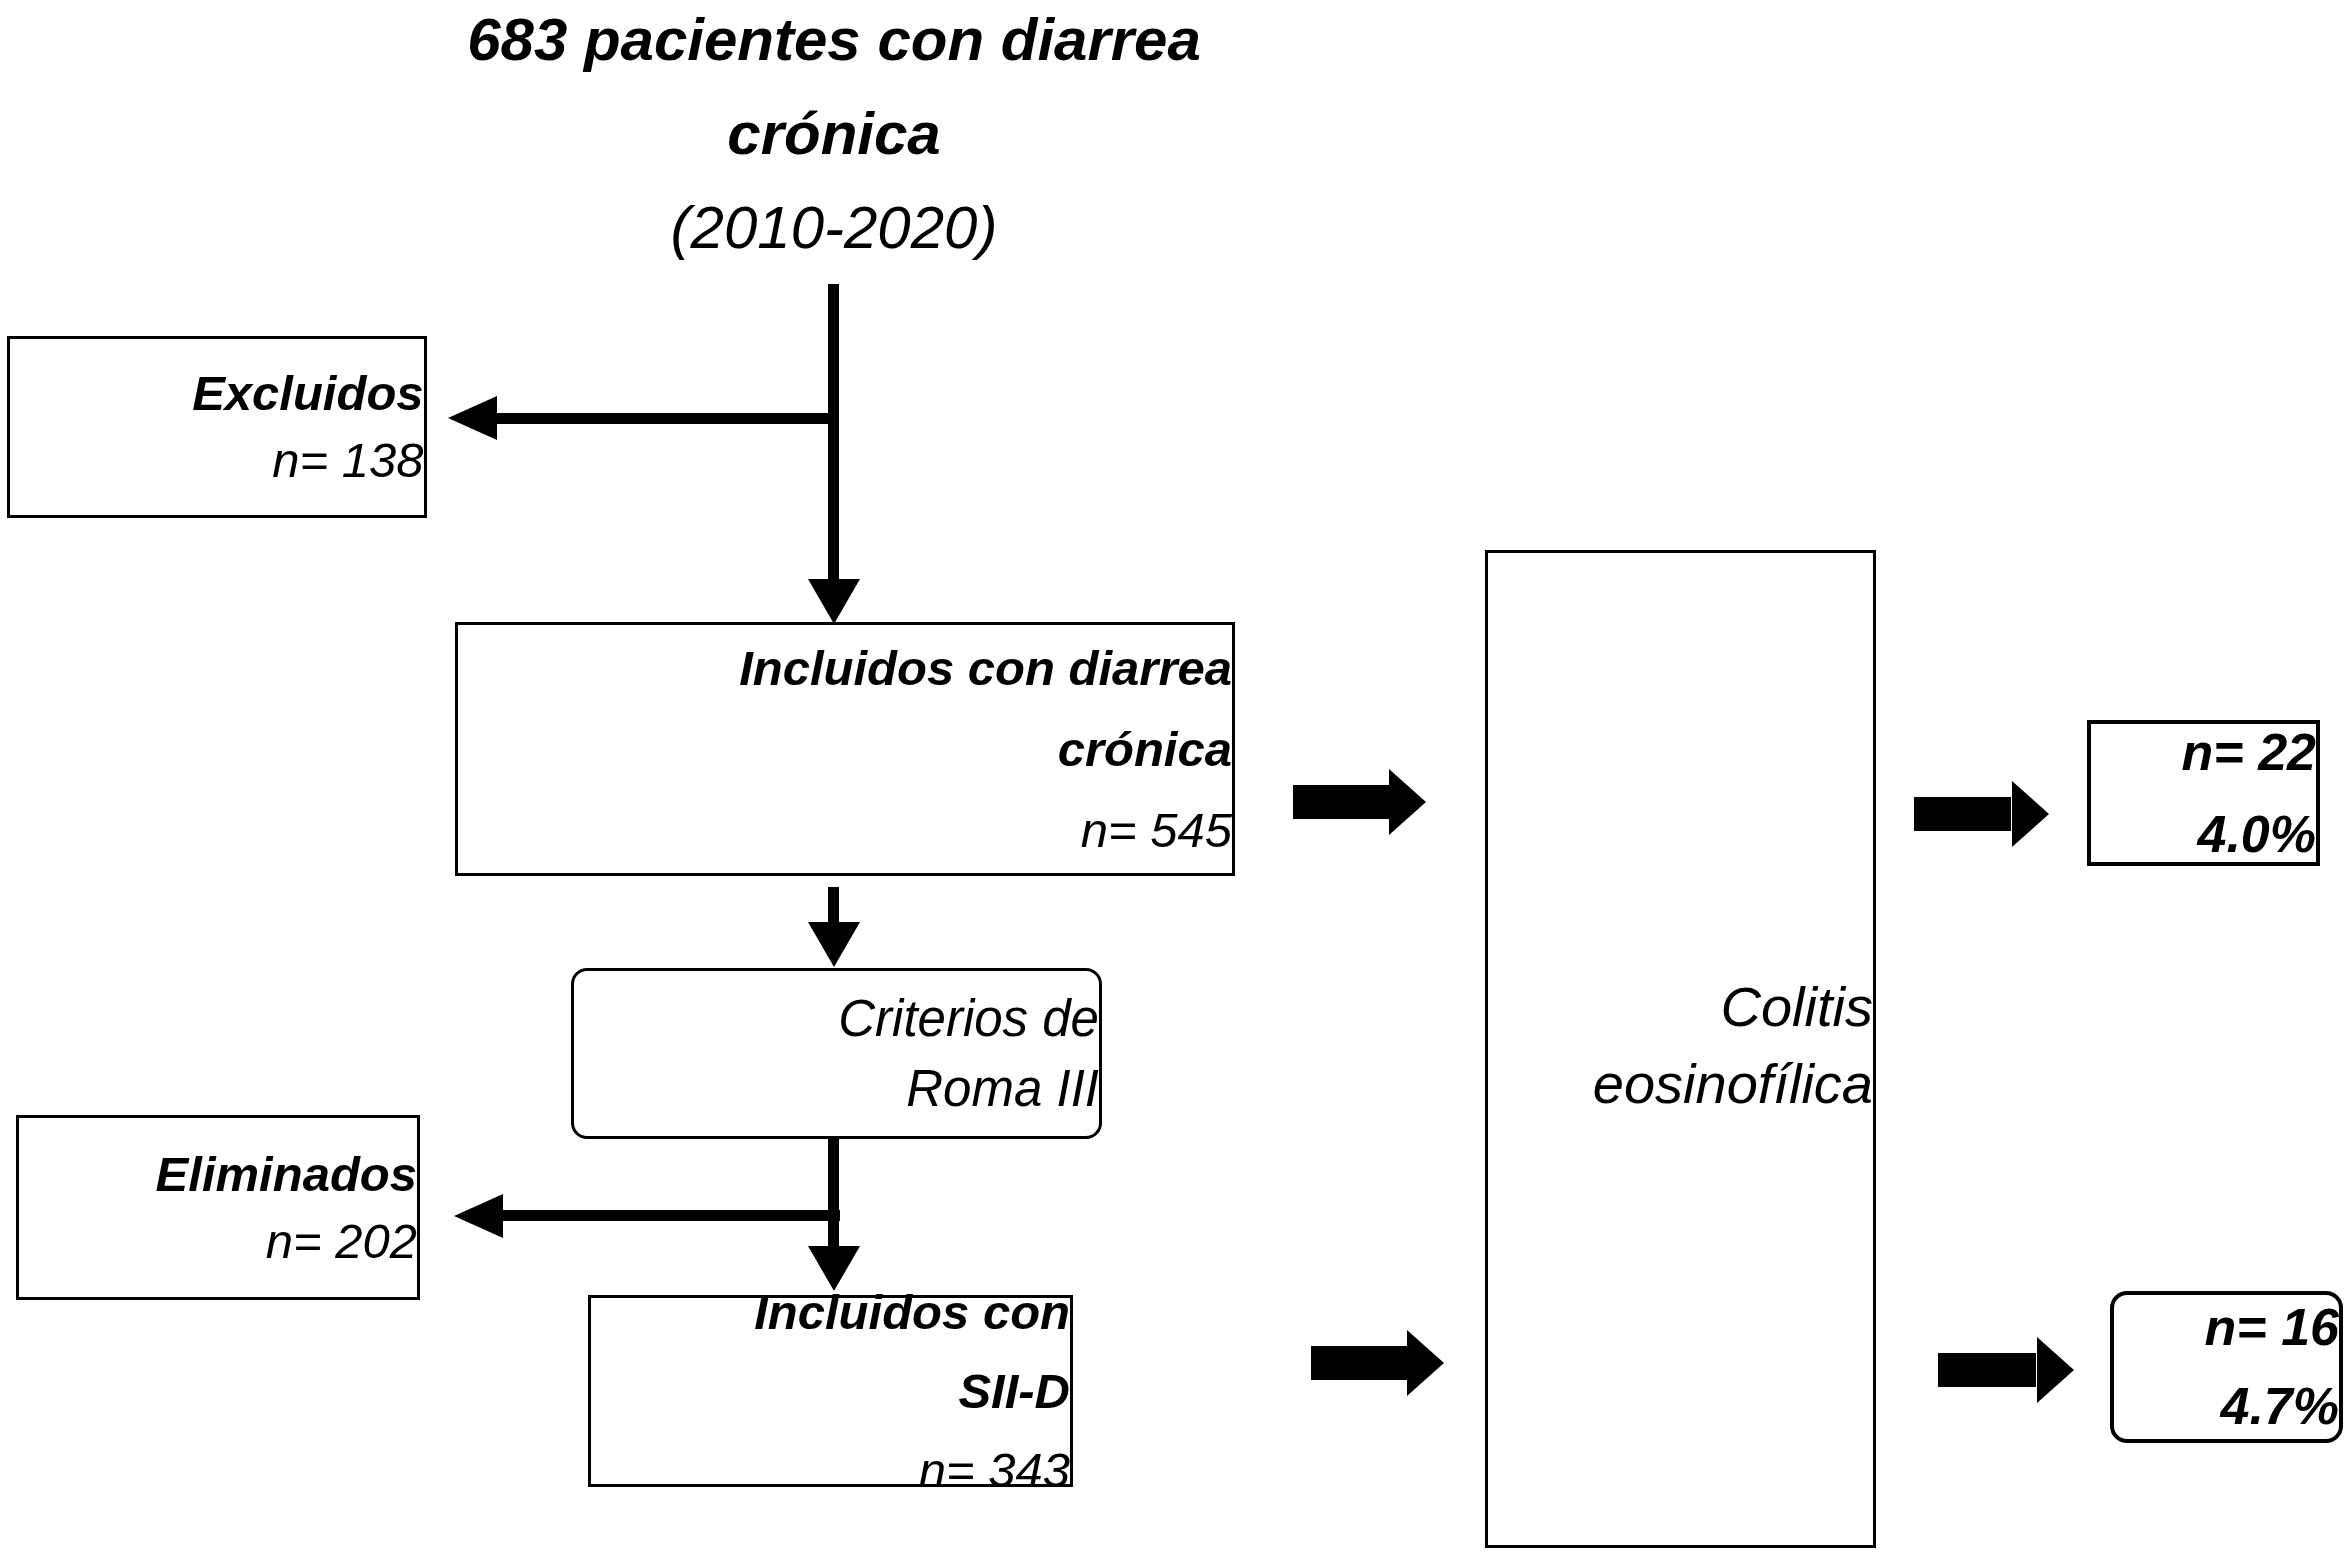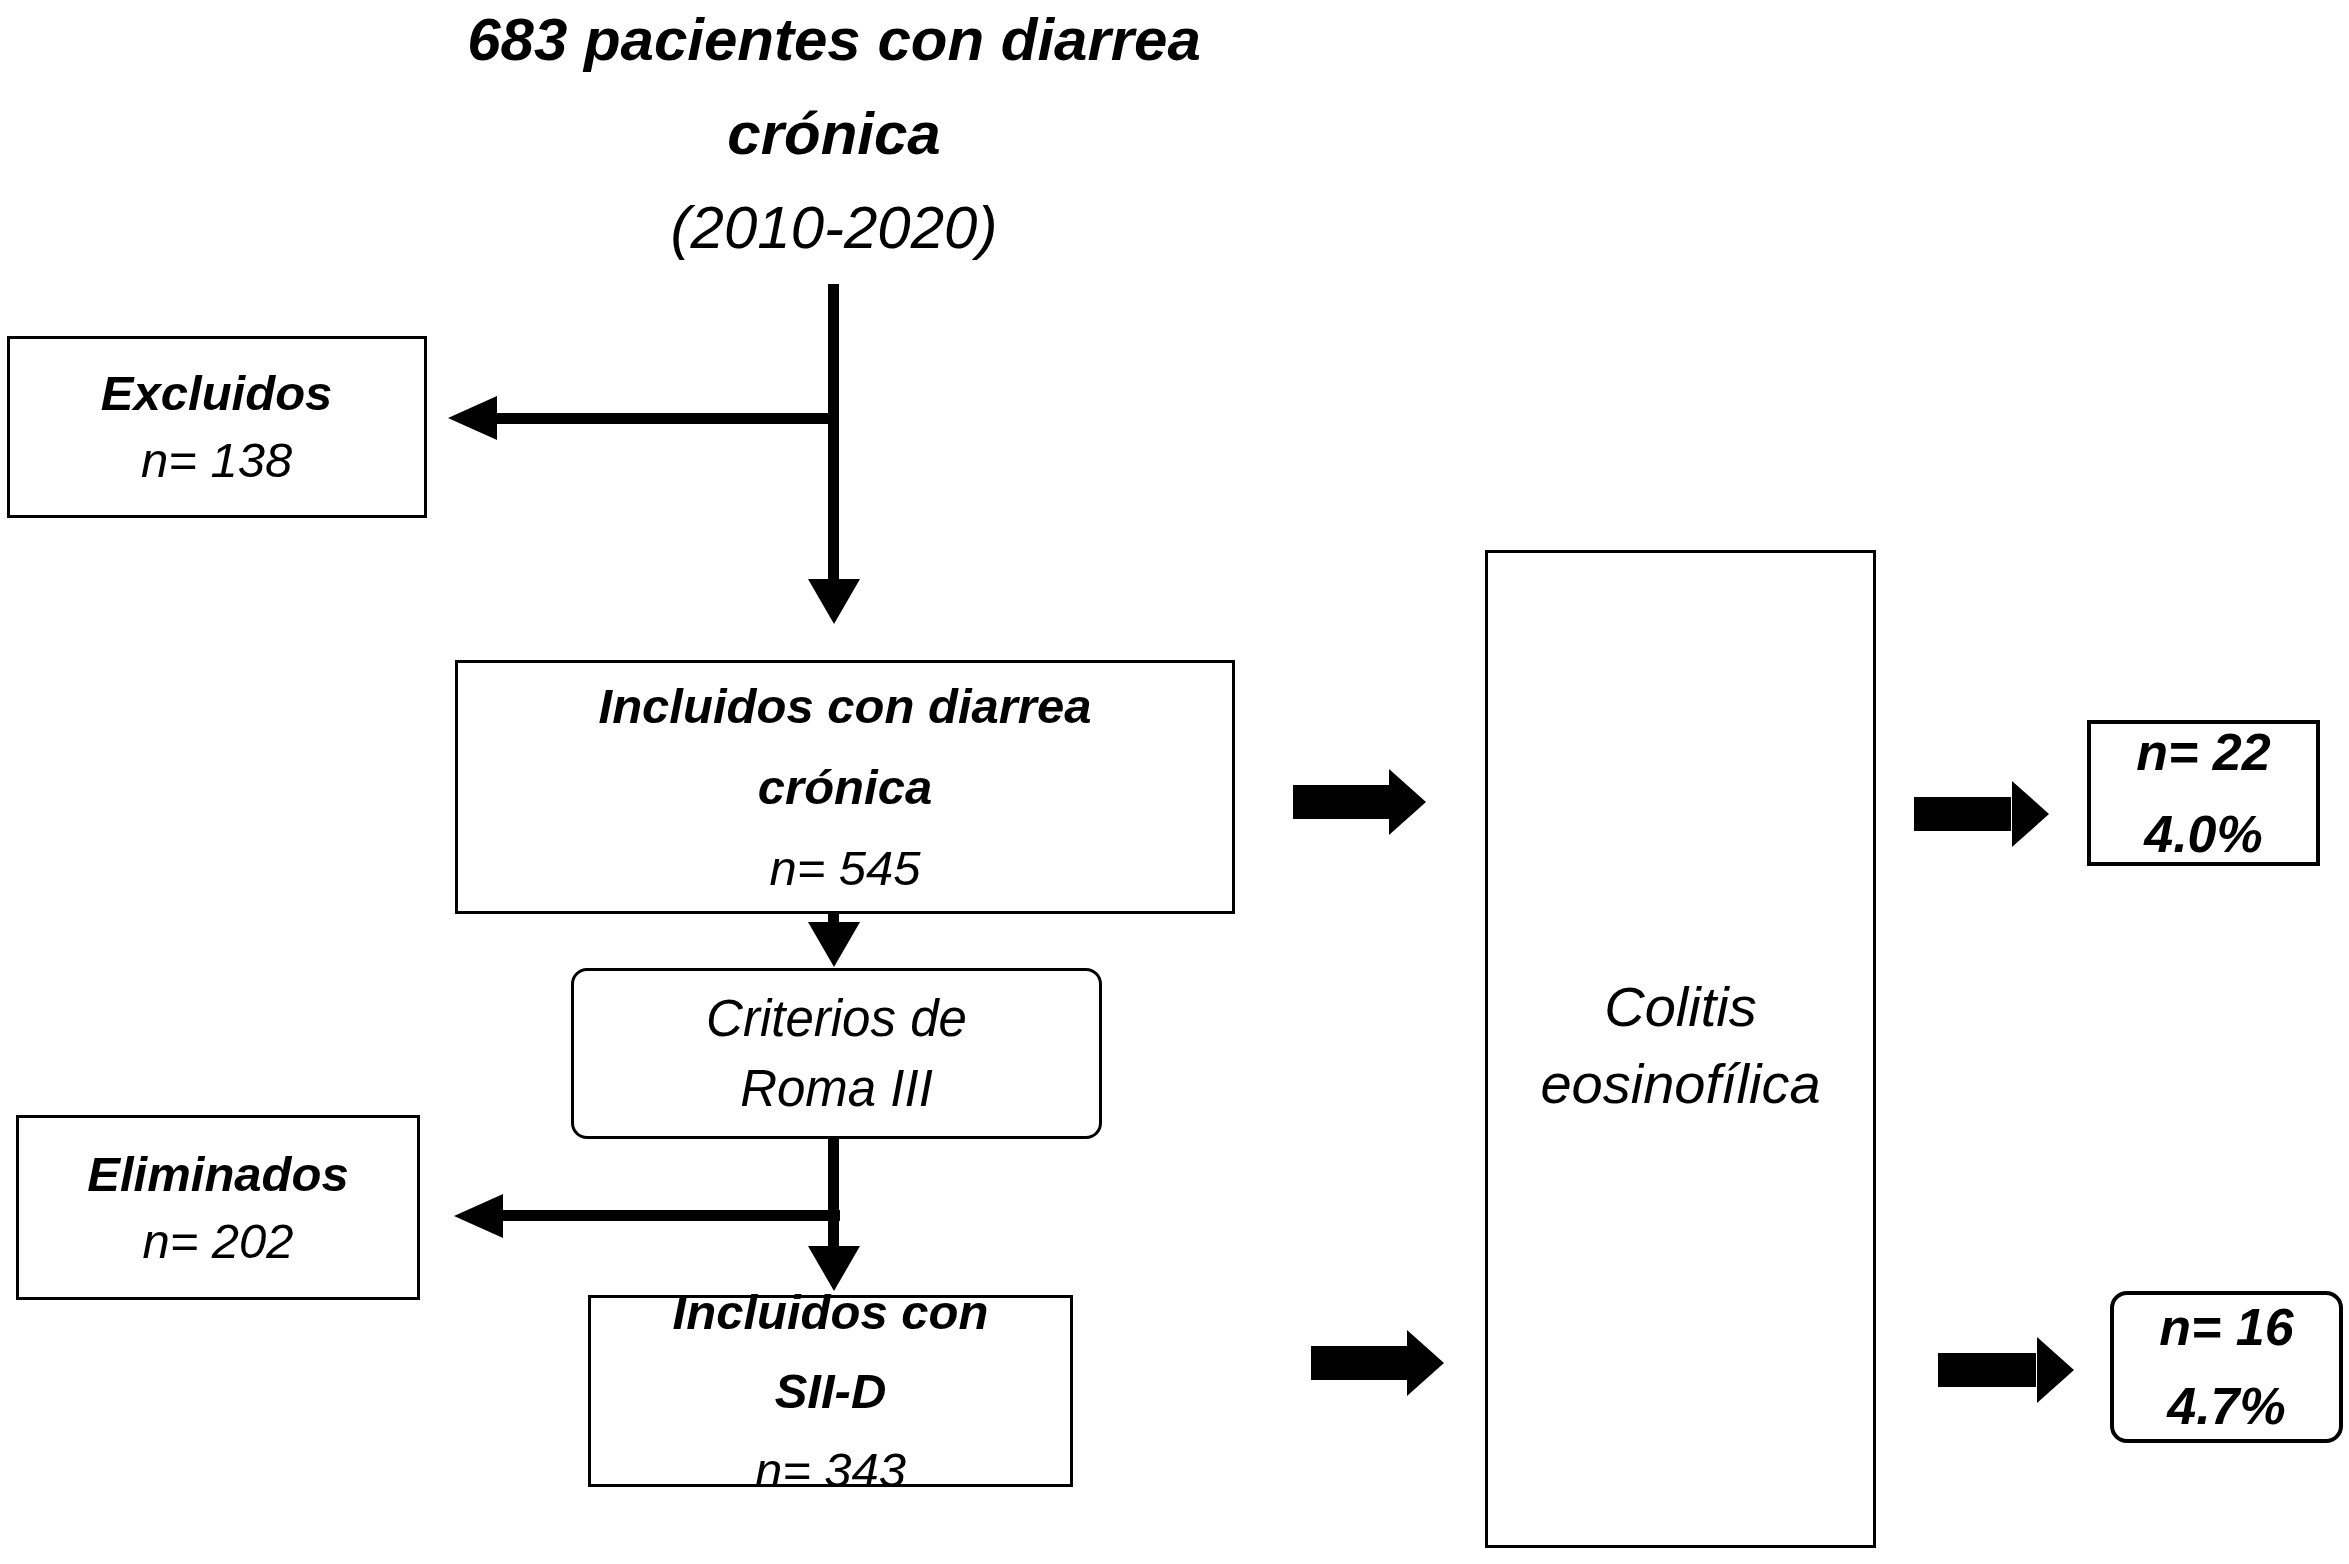--- a/index.html
+++ b/index.html
@@ -19,25 +19,25 @@
     text-align:center;
     font-size:60px;line-height:94px;
   }
   .bold{font-weight:bold;}
   
   .box{
     background:#ffffff;
     border:3.7px solid #000;
     box-sizing:border-box;
     display:flex;flex-direction:column;
-    align-items:center;justify-content:center;
+    align-items:flex-end;justify-content:center;
     text-align:center;
   }
   #box-excluidos      {left:6.6px;   top:336px;  width:420px; height:182px; font-size:49px; line-height:67px;}
-  #box-incluidos-dc   {left:455px; top:660px;  width:780px; height:254px; font-size:49px; line-height:81px;}
+  #box-incluidos-dc   {left:455px; top:622px;  width:780px; height:254px; font-size:49px; line-height:81px;}
   #box-criterios      {left:571px; top:968px; width:531px; height:171px; font-size:51px; line-height:70px;border-radius:16px;}
   #box-eliminados     {left:16px;  top:1115px; width:404px; height:185px; font-size:49px; line-height:67px;}
   #box-incluidos-siid {left:588px; top:1295px; width:485px; height:192px; font-size:49px; line-height:79px;}
   #box-colitis        {left:1485px;top:550px;  width:391px; height:998px;font-size:56px; line-height:77px; padding-bottom:9px;}
   #box-n22            {left:2087px;top:720px;  width:233px; height:146px; font-size:52px; line-height:82px; border-width:4.7px;}
   #box-n16            {left:2110px;top:1291px; width:233px; height:152px; font-size:52px; line-height:79px; border-width:4.7px;border-radius:17px;}
   
   .shaft{background:#000;}
   #shaft-v1{left:828px;top:284px;width:11.2px;height:301px;}
   #shaft-v2{left:828px;top:887px;width:11.2px;height:40px;}

